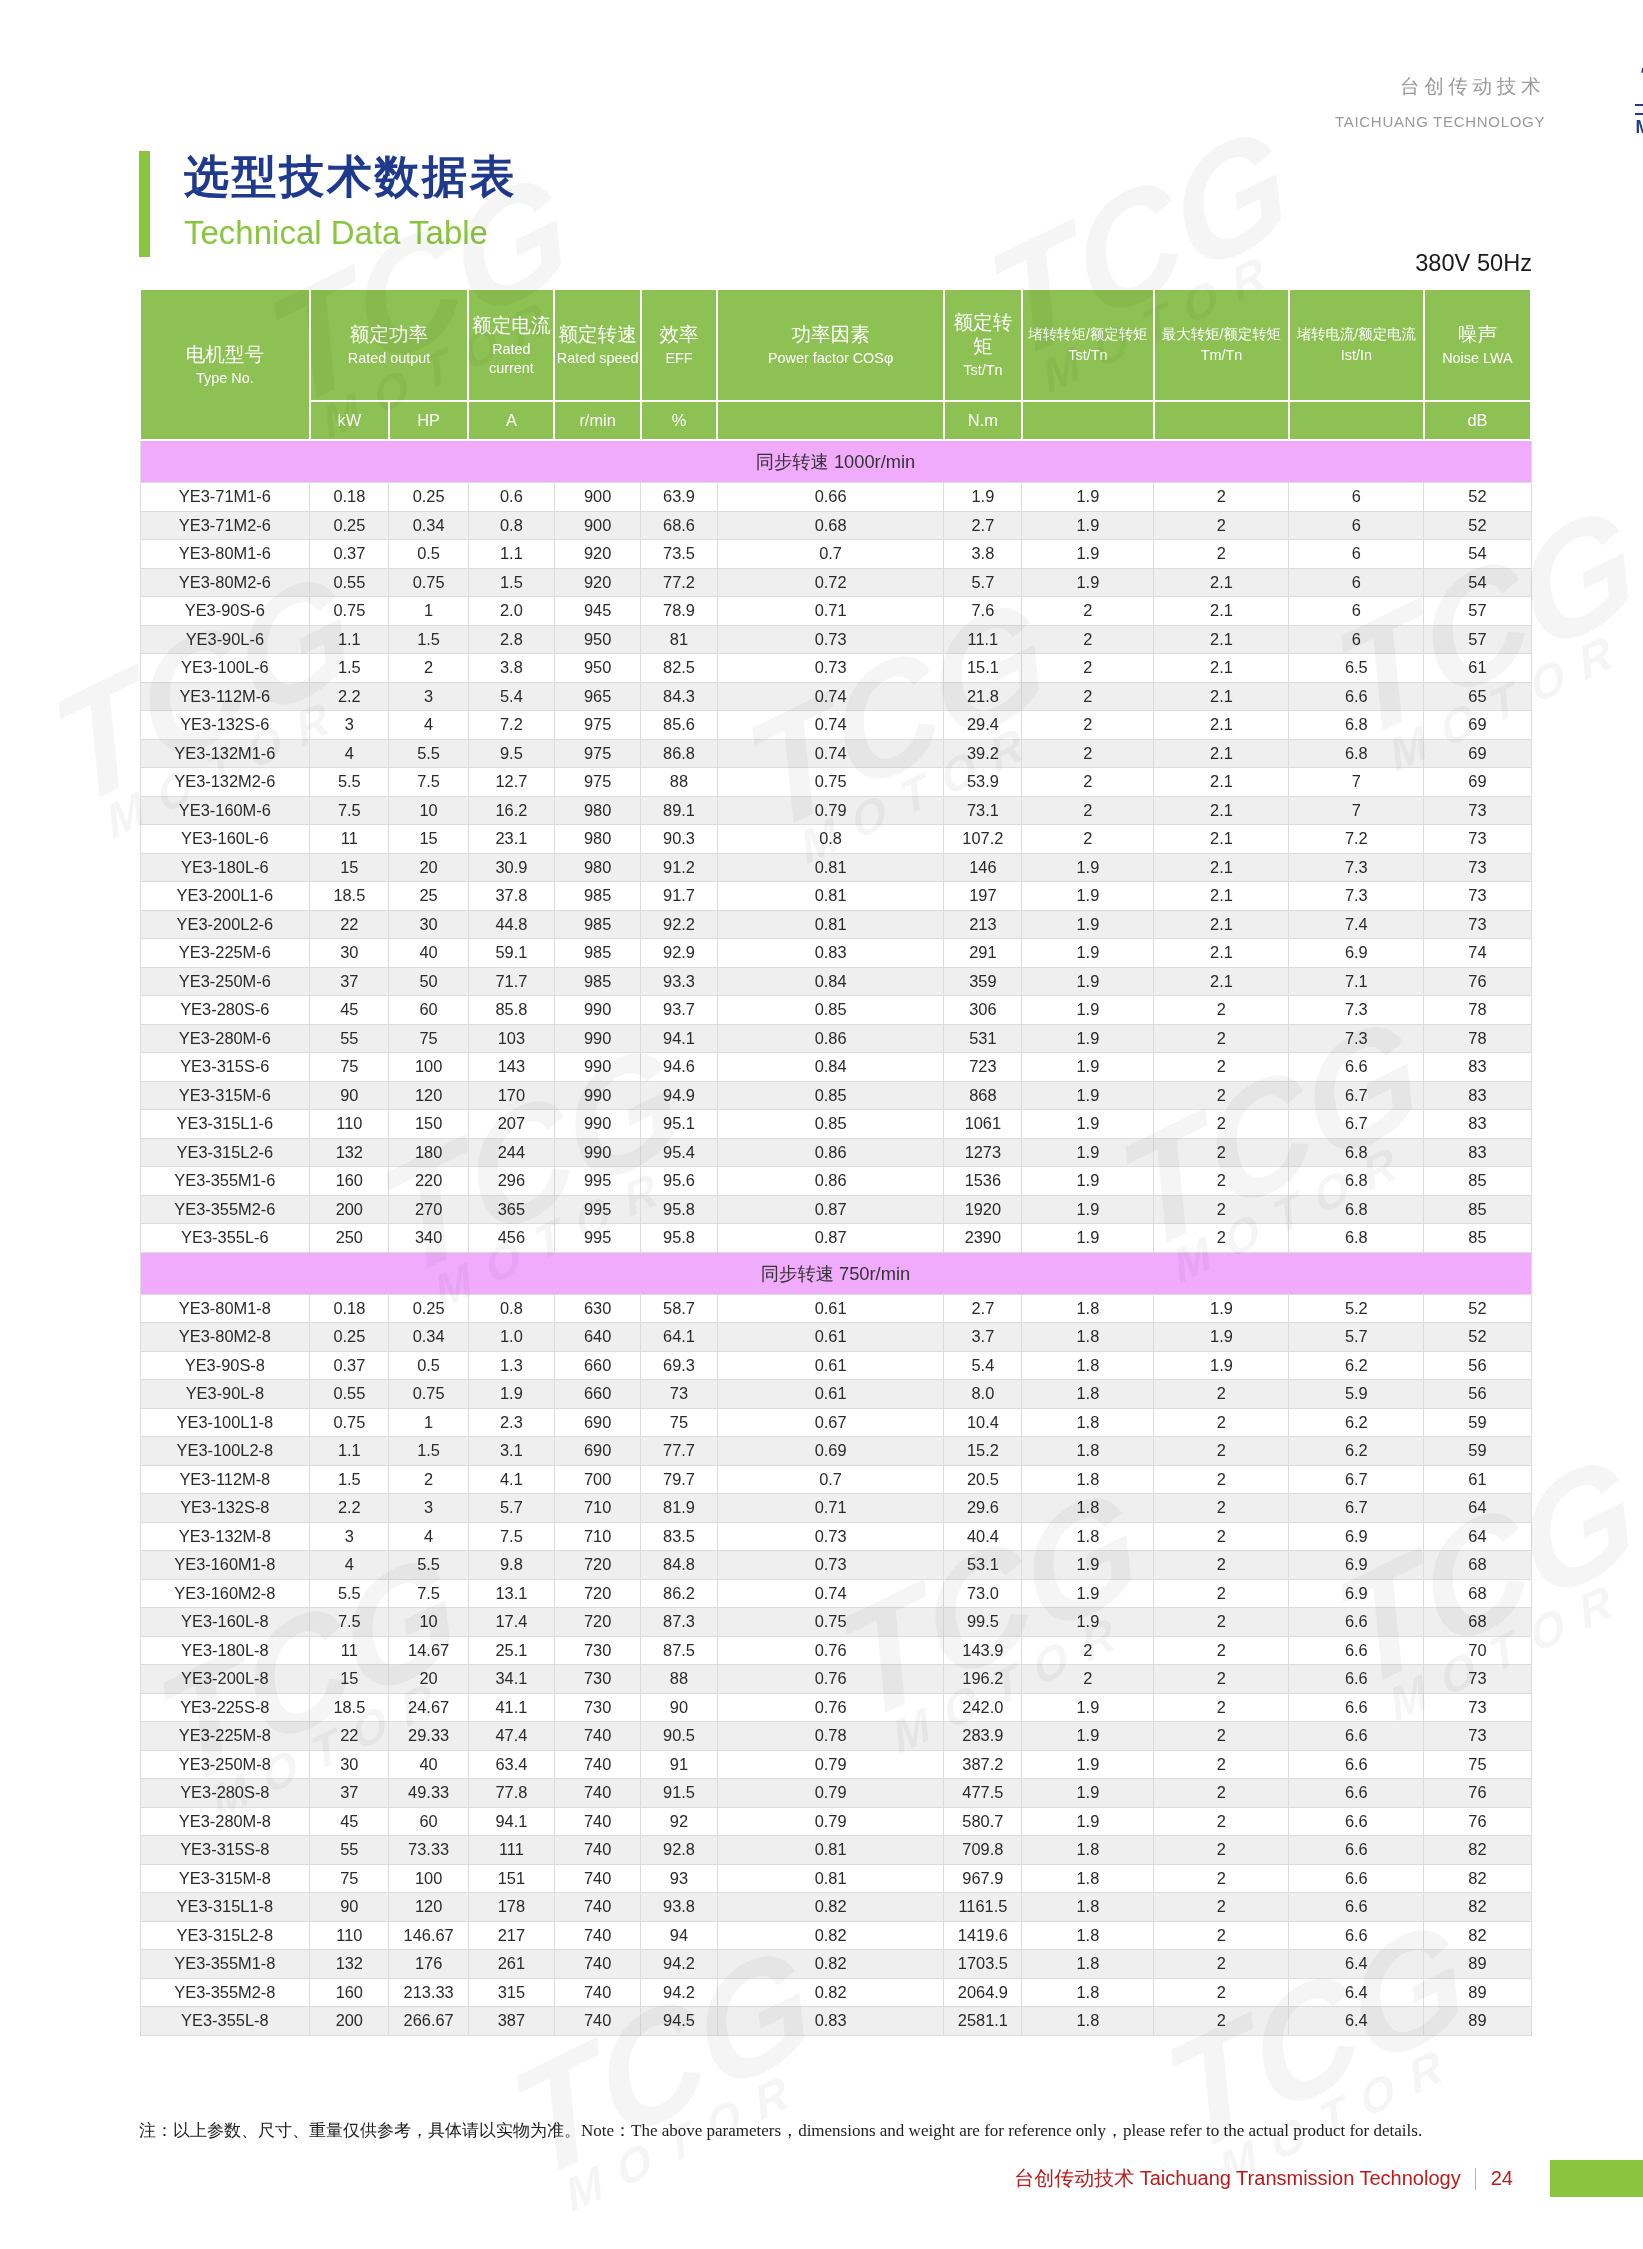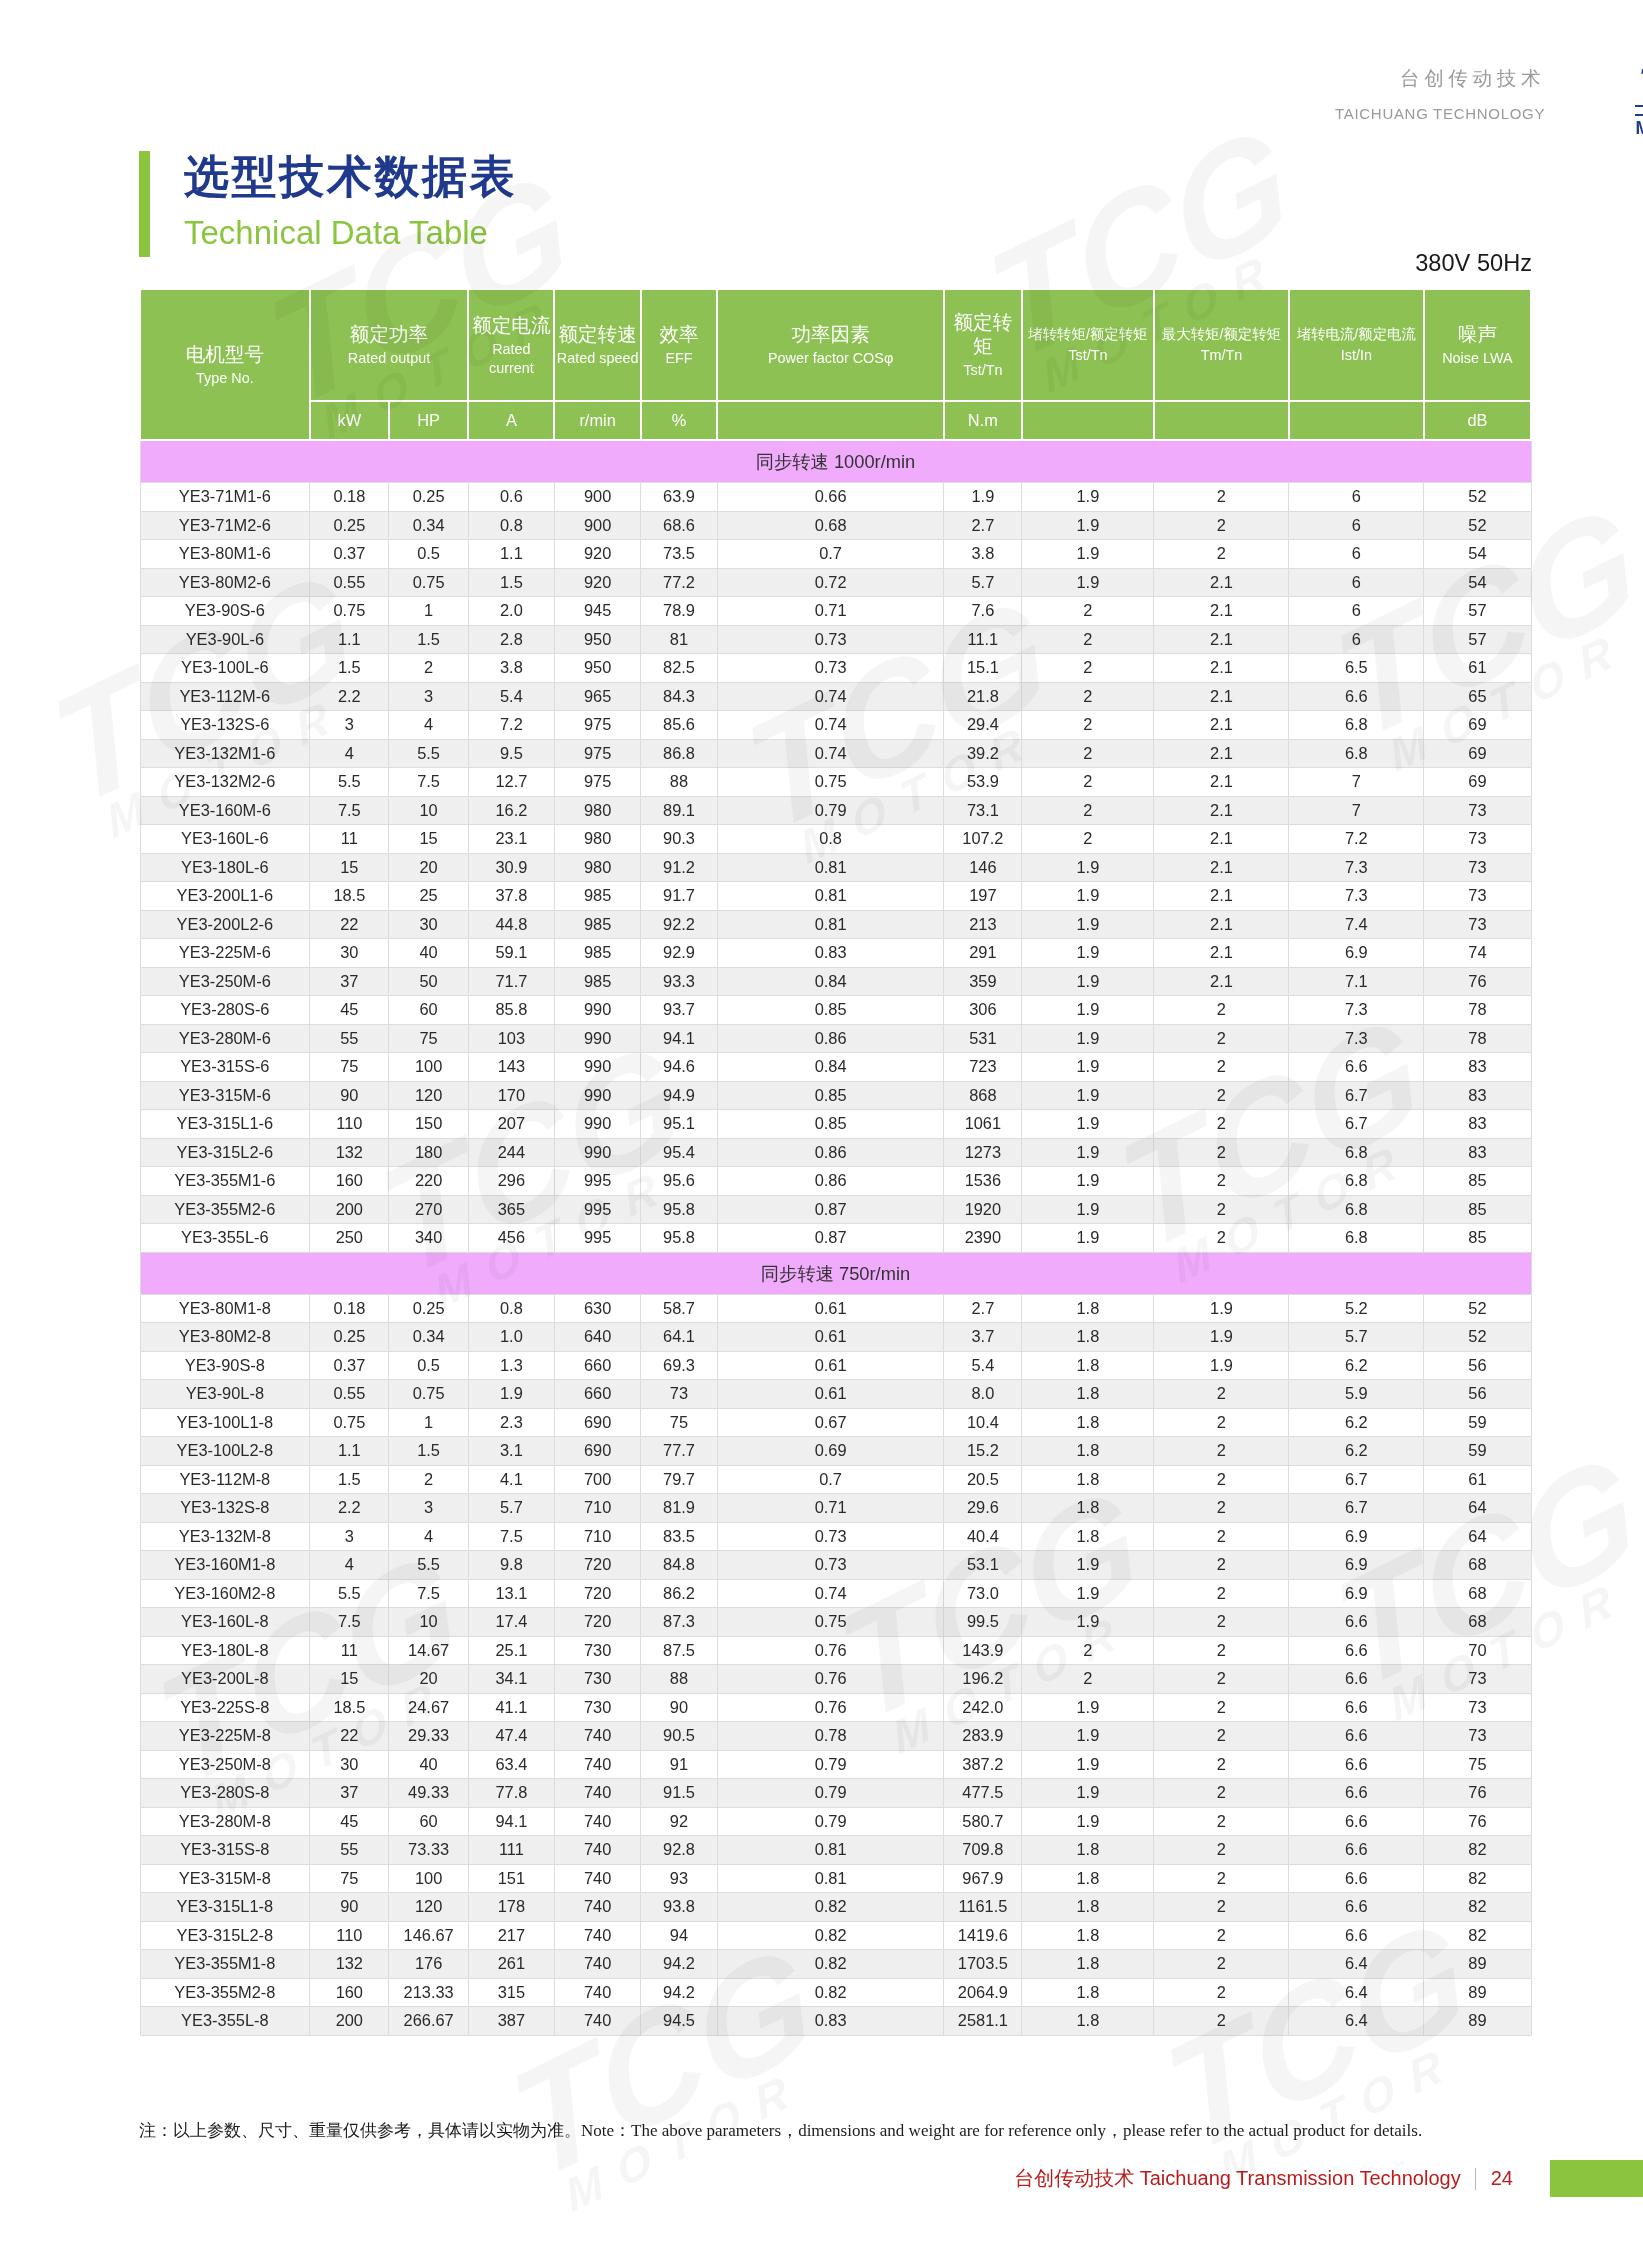--- a/index.html
+++ b/index.html
@@ -9,21 +9,21 @@
     overflow:hidden;color:#222;
   }
   
   .wm{
     position:absolute;z-index:6;pointer-events:none;opacity:0.035;color:#000;
     transform:translate(-50%,-50%) rotate(-26deg) skewX(-10deg);
     font-weight:900;font-style:italic;font-size:151px;line-height:.8;text-align:center;
   }
   .wm .wm-sub{display:block;font-size:46px;letter-spacing:18.3px;font-style:italic;}
   
-  .logo{position:absolute;top:65px;left:1335px;width:229px;height:72px;display:flex;align-items:flex-start;z-index:2;gap:34px;}
+  .logo{position:absolute;top:65px;left:1335px;width:229px;height:72px;display:flex;align-items:center;z-index:2;gap:34px;}
   .logo-text{text-align:right;color:#9a9a9a;}
   .logo-cn{font-size:19.6px;letter-spacing:4.6px;white-space:nowrap;}
   .logo-en{font-size:15px;letter-spacing:0.7px;margin-top:13px;white-space:nowrap;}
   .logo-divider{width:1.3px;height:55px;background:#c9c9c9;margin:0 10.5px 0 11.8px;}
   .logo-mark{text-align:center;color:#1e3d8f;}
   .logo-tcg{font-size:42px;font-weight:900;font-style:italic;letter-spacing:1.3px;line-height:.9;}
   .logo-stripes{height:6.5px;border-top:2px solid #1e3d8f;border-bottom:2px solid #1e3d8f;margin:2.6px 0 2px 0;}
   .logo-motor{font-size:17.7px;font-weight:900;letter-spacing:6.5px;}
   
   .title-block{position:absolute;left:139px;top:147px;z-index:2;}

